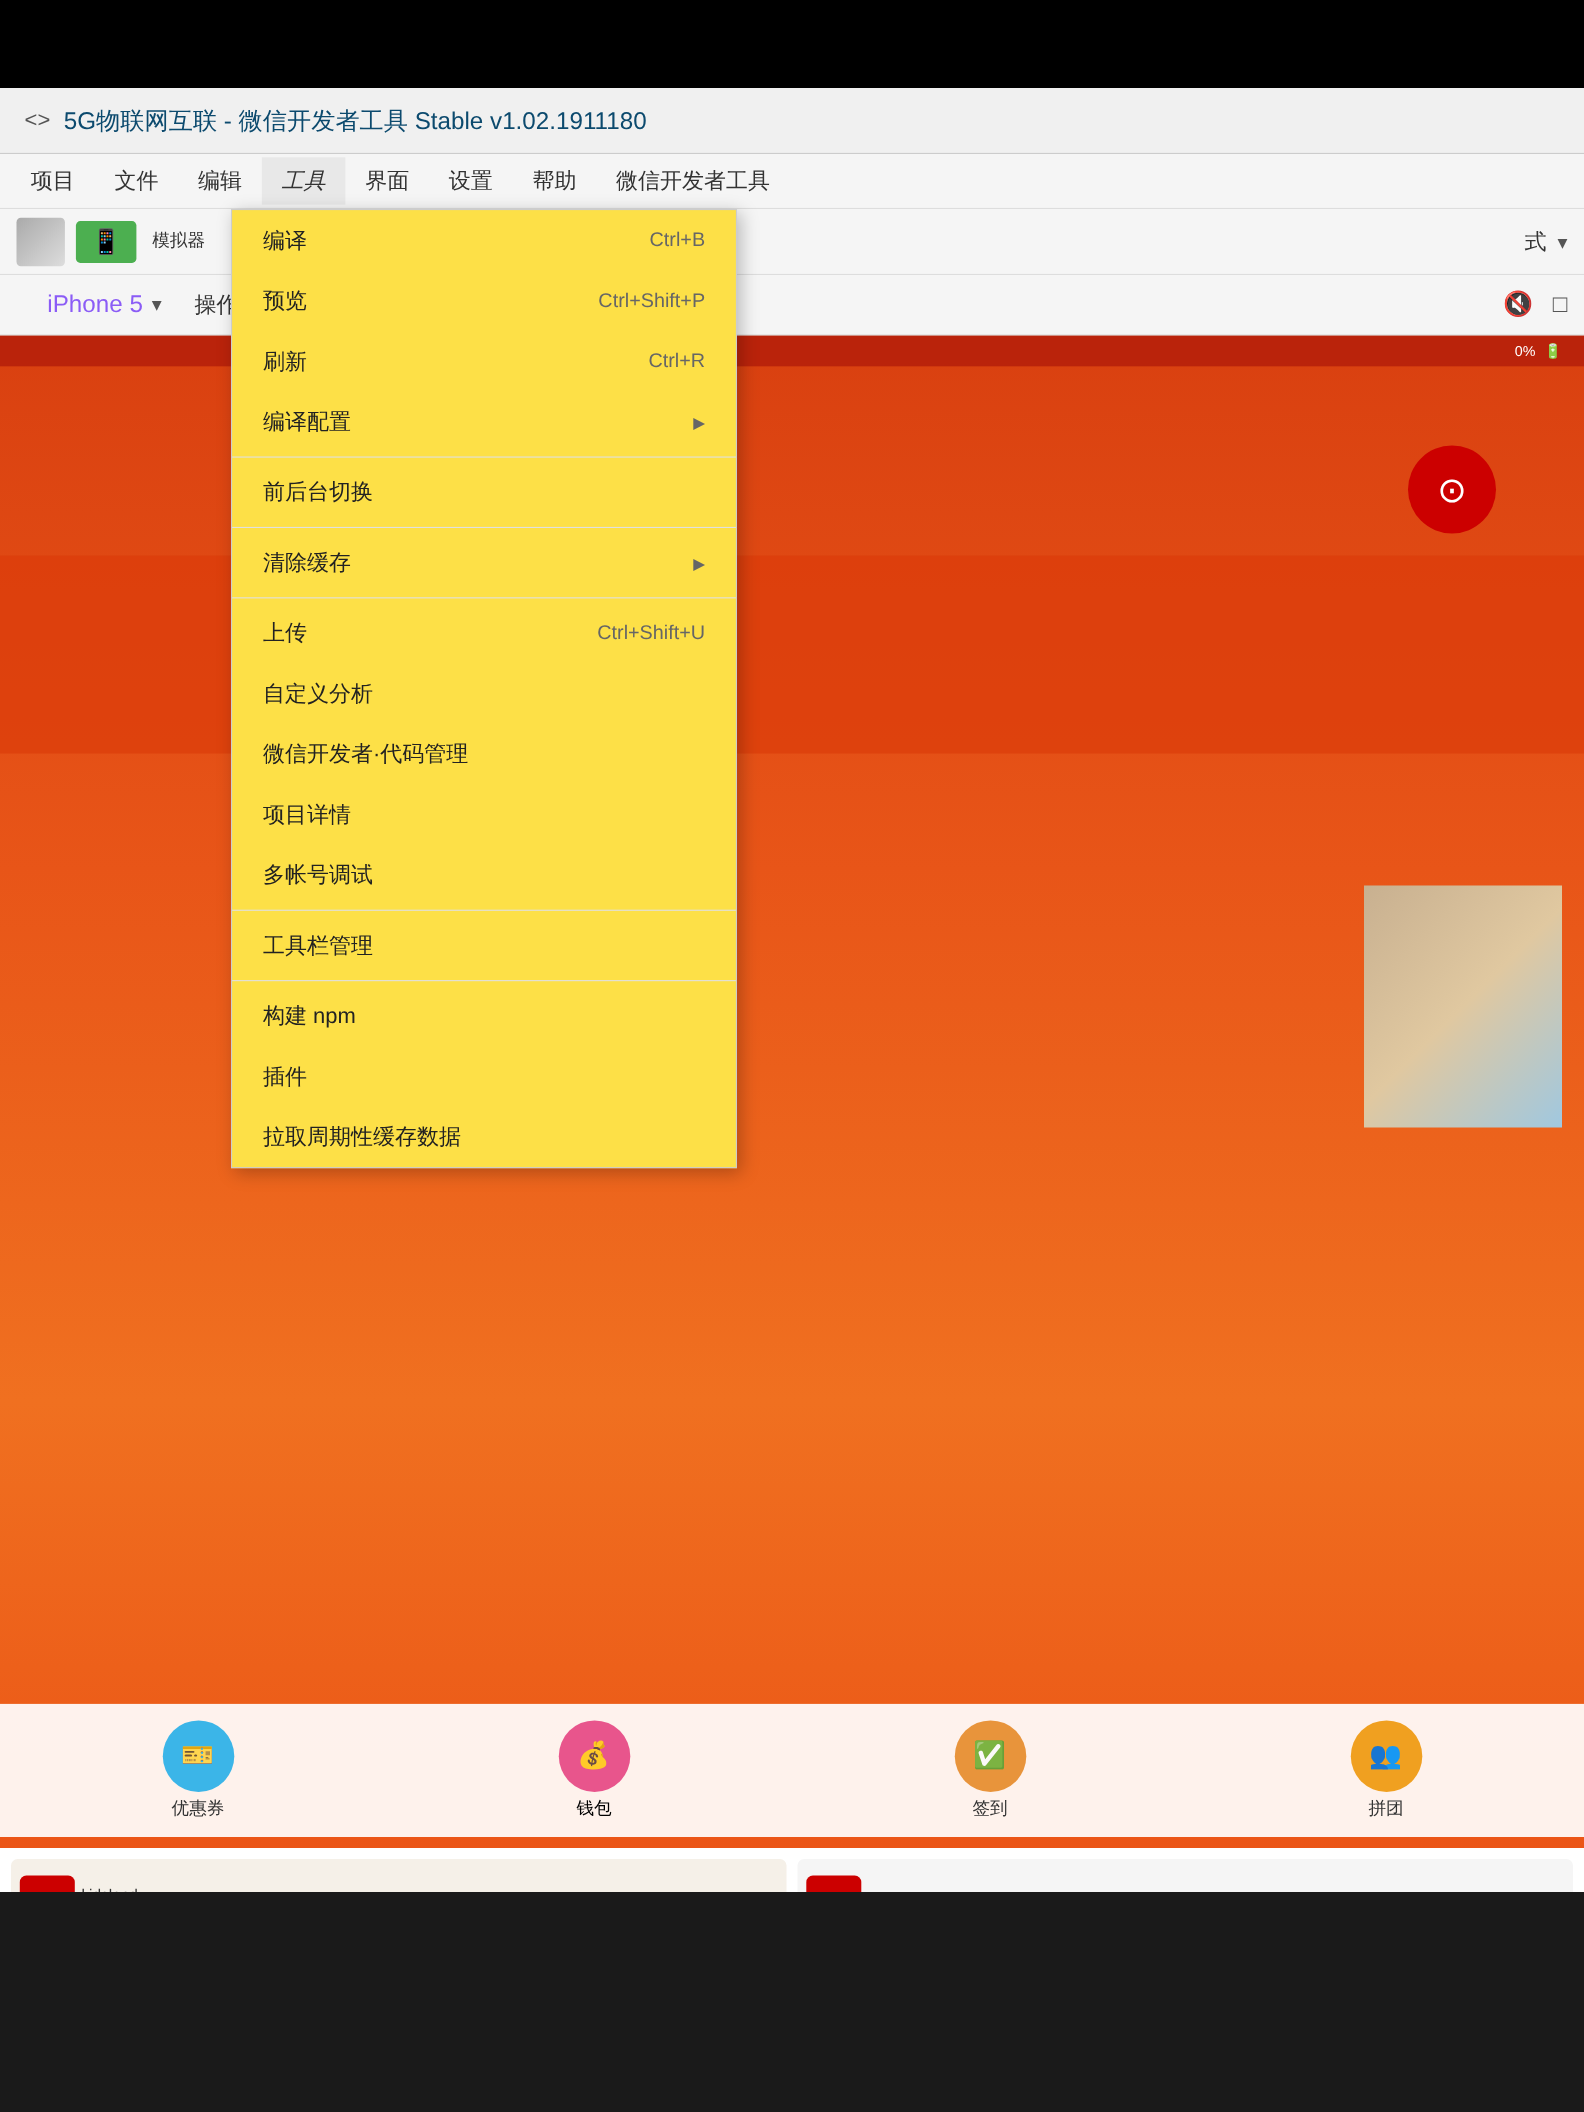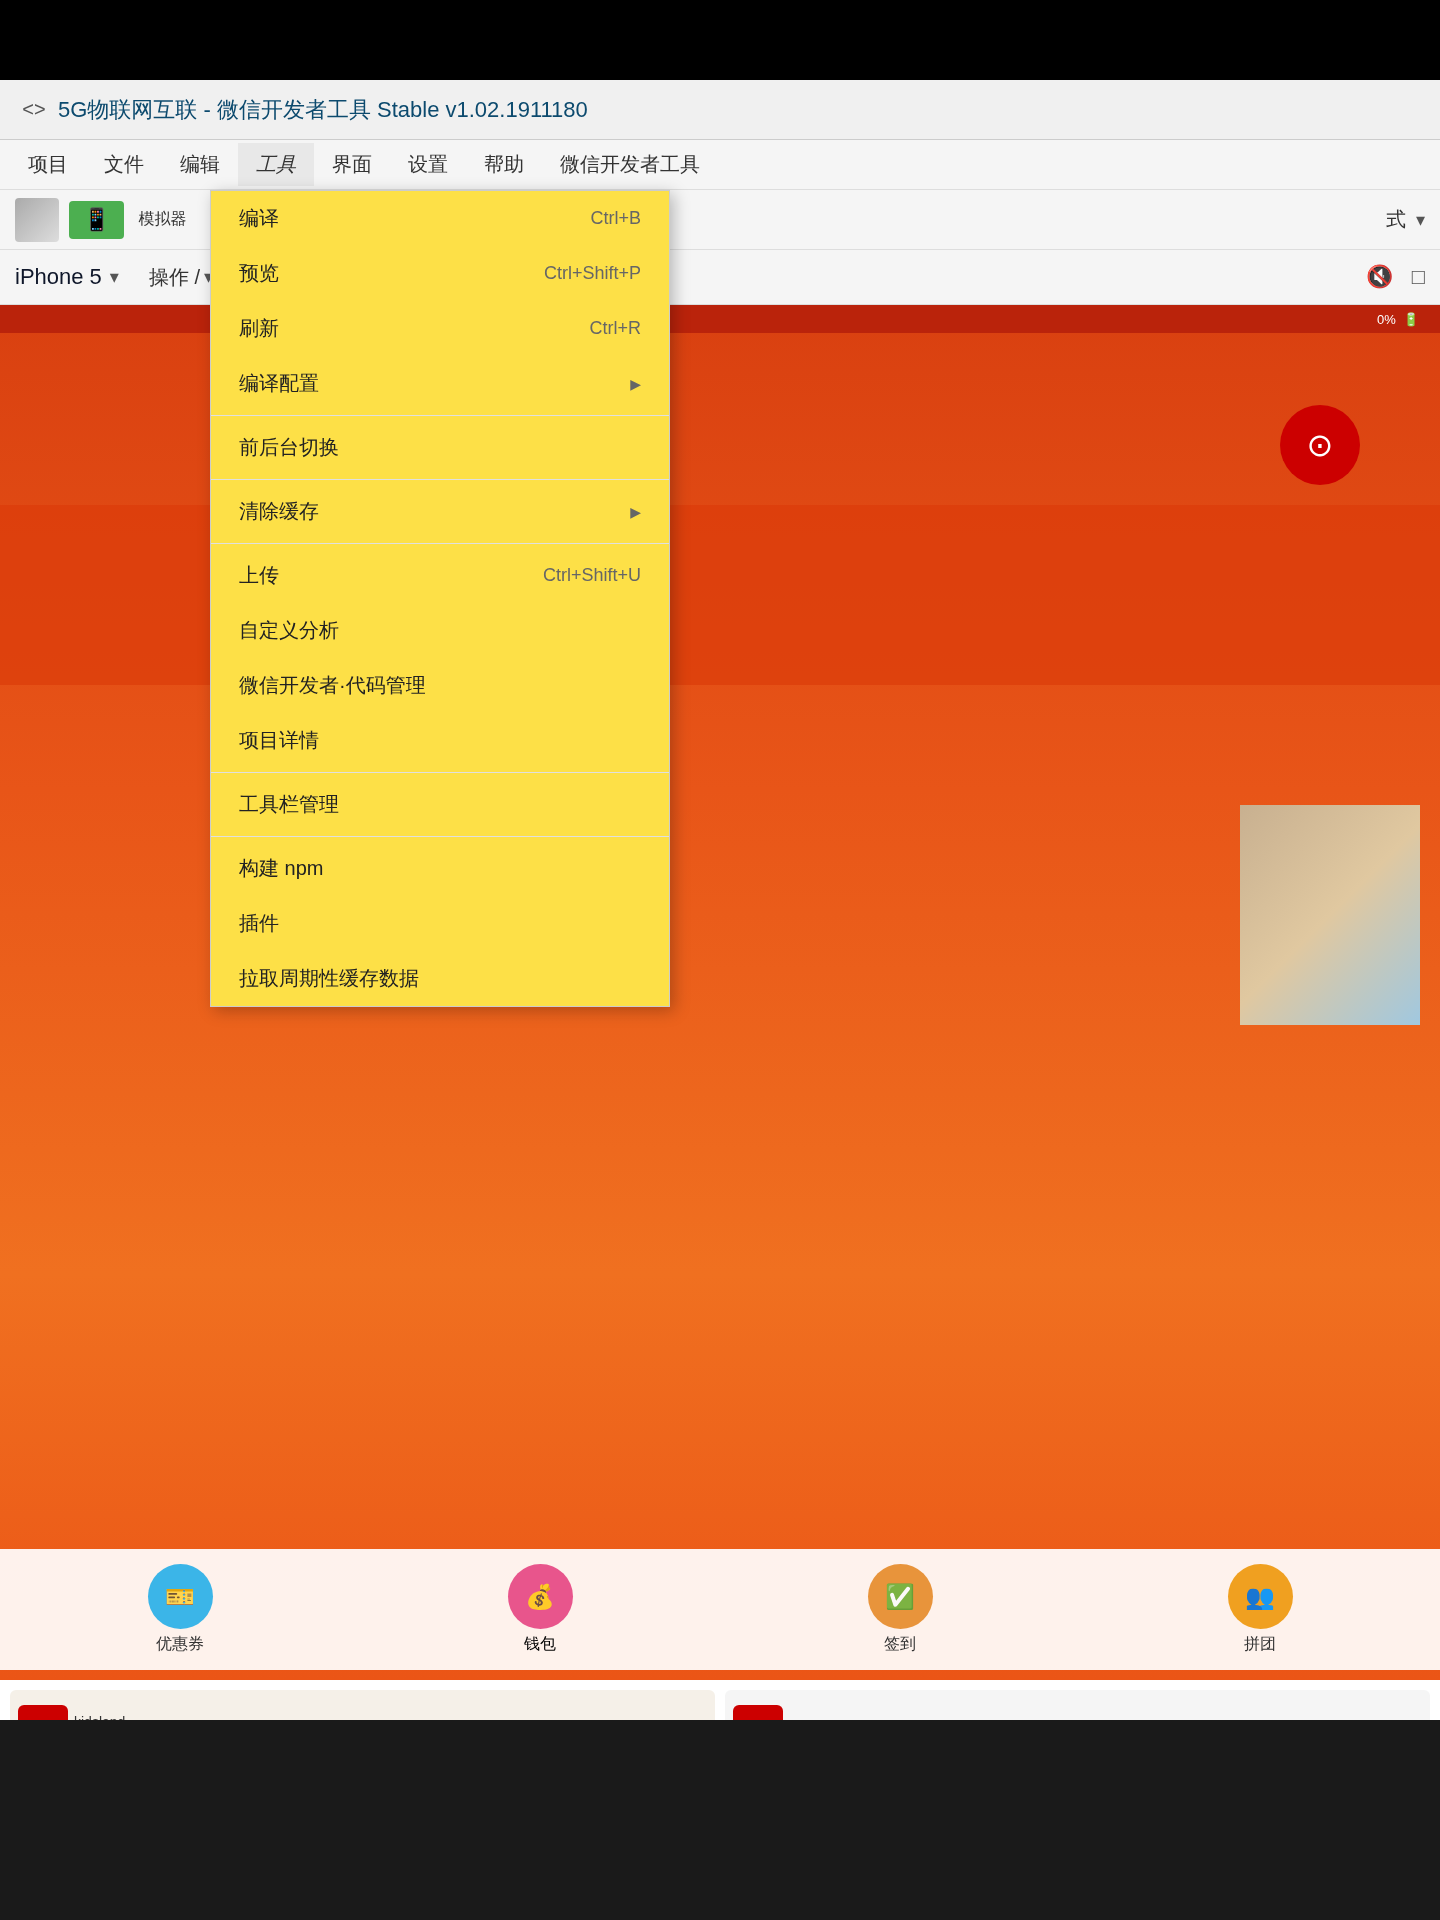--- a/index.html
+++ b/index.html
@@ -122,22 +122,23 @@
       padding: 0 15px;
       border-bottom: 1px solid #ddd;
       position: absolute;
       top: 250px;
       left: 0;
       right: 0;
     }
 
     .device-name {
       font-size: 22px;
-      color: #0f172a;
+      color: #8b5cf6;
       margin-right: 8px;
+      margin-left: 28px;
     }
 
     .chevron-down {
       font-size: 18px;
       color: #555;
     }
 
     .device-ops {
       margin-left: 30px;
       font-size: 20px;
@@ -384,20 +385,23 @@
 
 
   <div class="dropdown-item">
     <span>微信开发者·代码管理</span>
   </div>
 
   <div class="dropdown-item">
     <span>项目详情</span>
   </div>
 
+  <div class="dropdown-item">
+    <span>多帐号调试</span>
+  </div>
 
   <div class="dropdown-divider"></div>
 
   <div class="dropdown-item">
     <span>工具栏管理</span>
   </div>
 
   <div class="dropdown-divider"></div>
 
   <div class="dropdown-item">

